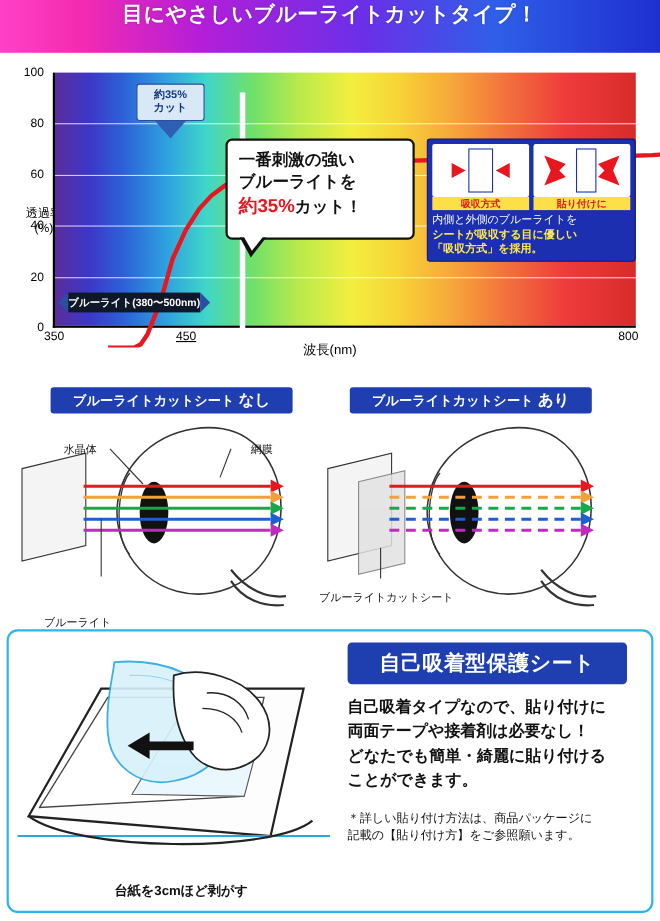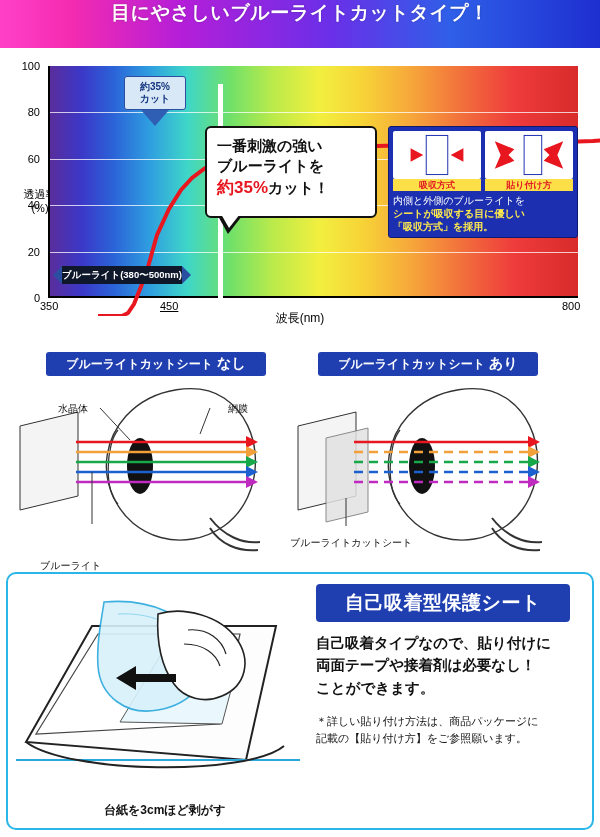--- a/index.html
+++ b/index.html
@@ -233,21 +233,21 @@
         <div class="info-cell">
           <svg width="100%" height="48" viewBox="0 0 90 48">
             <rect x="40" y="4" width="18" height="40" fill="#ffffff" stroke="#1b2fb0" stroke-width="1"></rect>
             <path d="M10 10 L30 18 L24 24 L30 30 L10 38 L16 24 Z" fill="#e8161f"></path>
             <path d="M80 10 L60 18 L66 24 L60 30 L80 38 L74 24 Z" fill="#e8161f"></path>
           </svg>
         </div>
       </div>
       <div class="info-caps">
         <div class="info-cap">吸収方式</div>
-        <div class="info-cap">貼り付け方</div>
+        <div class="info-cap">貼り付けに</div>
       </div>
       <div class="info-text">
         <div>内側と外側のブルーライトを</div>
         <div class="hl">シートが吸収する目に優しい</div>
         <div class="hl">「吸収方式」を採用。</div>
       </div>
     </div>
 
     <div class="xtick" style="left:40px;">350</div>
     <div class="xtick" style="left:160px;text-decoration:underline;">450</div>
@@ -343,20 +343,21 @@
         <path d="M18 168 C60 200 240 202 276 172" fill="none" stroke="#222" stroke-width="2"></path>
       </svg>
       <div class="peel-label">台紙を3cmほど剥がす</div>
     </div>
 
     <div class="bottom-right">
       <div class="sheet-title">自己吸着型保護シート</div>
       <div class="sheet-body">
         <div>自己吸着タイプなので、貼り付けに</div>
         <div>両面テープや接着剤は必要なし！</div>
+        <div>どなたでも簡単・綺麗に貼り付ける</div>
         <div>ことができます。</div>
       </div>
       <div class="sheet-note">
         <div>＊詳しい貼り付け方法は、商品パッケージに</div>
         <div>記載の【貼り付け方】をご参照願います。</div>
       </div>
     </div>
   </div>
 
 </div>

